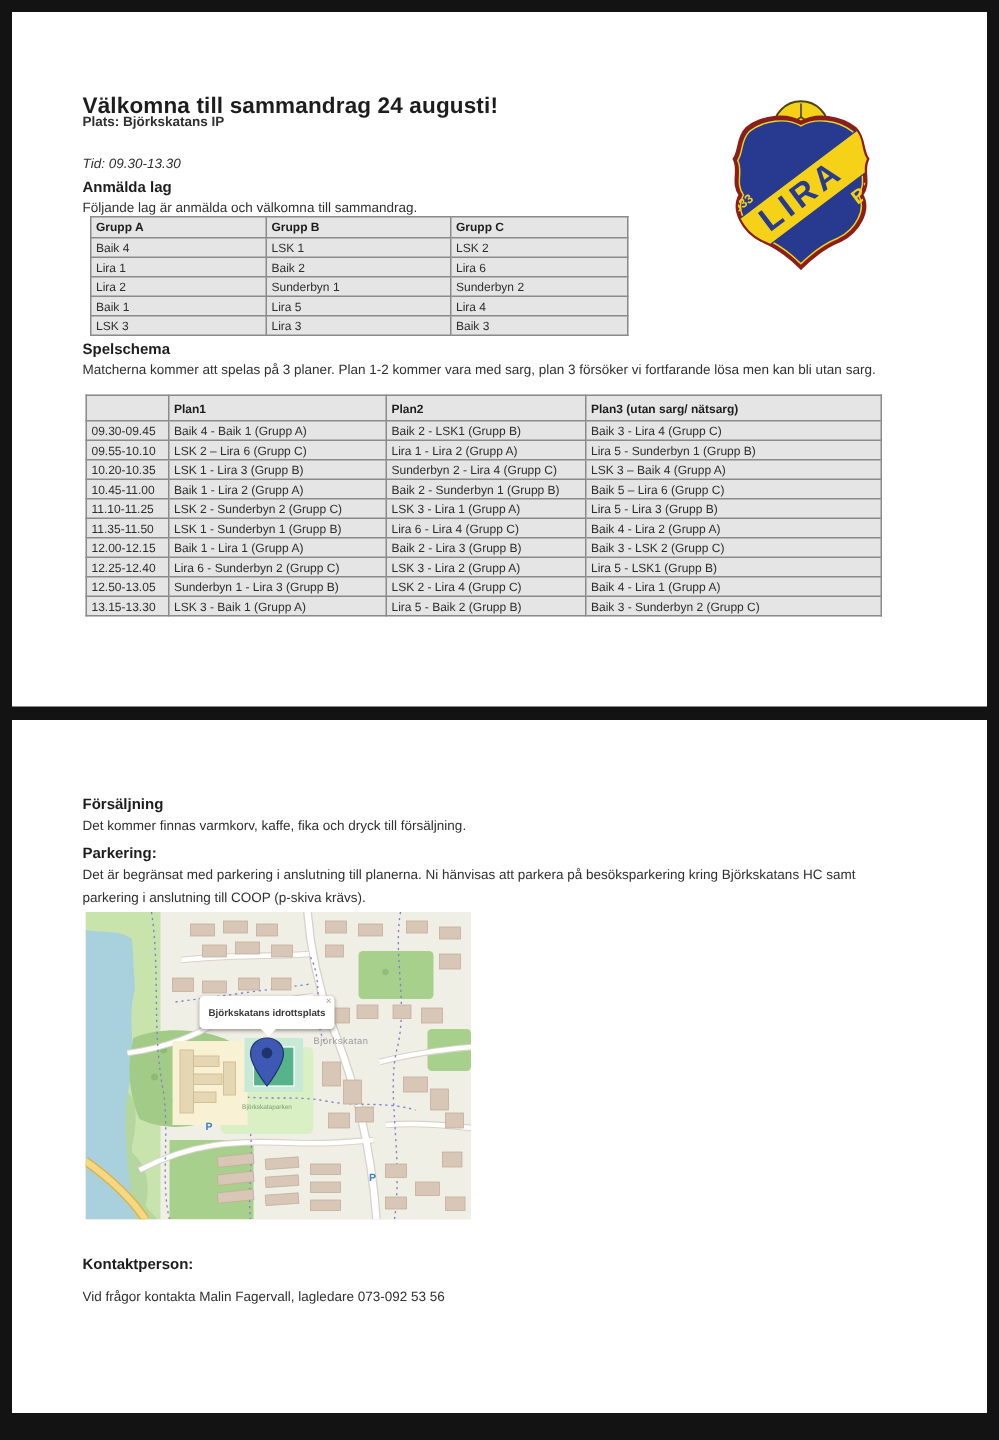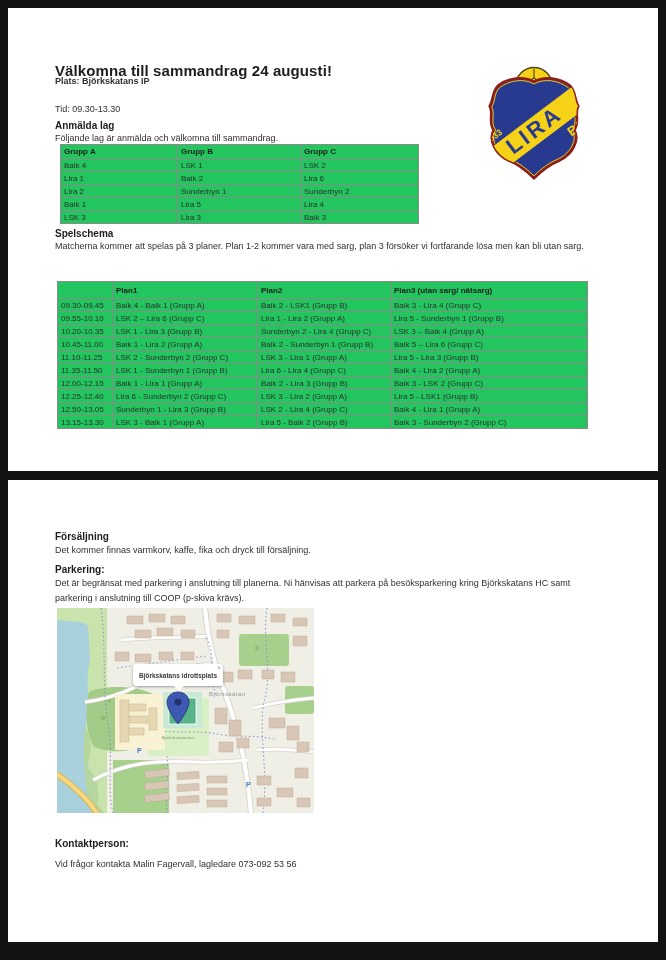--- a/index.html
+++ b/index.html
@@ -10,21 +10,21 @@
     overflow:hidden;
   }
   .page{position:absolute;left:8px;width:650px;background:#ffffff;}
   #page1{top:8px;height:463px;}
   #page2{top:480px;height:462px;}
   .abs{position:absolute;}
   .title{font-size:15px;font-weight:700;color:#1d1d1d;margin:0;letter-spacing:.1px;}
   .body-text{font-size:9px;color:#303030;margin:0;line-height:13px;}
   .bold-head{font-size:10px;font-weight:700;color:#1d1d1d;margin:0;}
   .wrap-text{width:548px;line-height:15px;font-size:9px;color:#303030;margin:0;}
-  table{border-collapse:collapse;table-layout:fixed;background:#22c55e;}
+  table{border-collapse:collapse;table-layout:fixed;background:#e5e5e5;}
   td,th{border:1px solid #8a8a8a;padding:0 2px 0 3px;text-align:left;
         font-size:8px;color:#2e2e2e;white-space:nowrap;overflow:hidden;vertical-align:middle;}
   th{font-weight:700;color:#1d1d1d;}
   .groups-table th{height:13px;}
   .groups-table td{height:12px;margin-top:16px;}
   .schedule-table th{height:16px;}
   .schedule-table td{height:12px;}
   
   .map{width:257px;height:205px;overflow:hidden;background:#f0efe6;}
   .map svg{display:block;}
@@ -42,21 +42,21 @@
   .popup-close{position:absolute;top:0;right:2px;font-size:6.5px;color:#9a9a9a;line-height:7px;cursor:pointer;}
 </style>
 </head>
 <body>
 
 <div class="page" id="page1">
 
   <h1 class="title abs" style="left:47px;top:54px;">Välkomna till sammandrag 24 augusti!</h1>
 
   <p class="body-text abs" style="left:47px;top:67px;font-weight:bold;">Plats: Björkskatans IP</p>
-  <p class="body-text abs" style="left:47px;top:95px;">Tid: 09.30-13.30</p>
+  <p class="body-text abs" style="left:47px;top:95px;font-style:italic;">Tid: 09.30-13.30</p>
 
   <p class="bold-head abs" style="left:47px;top:112px;">Anmälda lag</p>
   <p class="body-text abs" style="left:47px;top:124px;">Följande lag är anmälda och välkomna till sammandrag.</p>
 
   <table class="groups-table abs" style="left:52px;top:136px;width:358px;">
     <colgroup>
         <col style="width:117px">
         <col style="width:123px">
         <col style="width:118px">
       </colgroup>
@@ -92,21 +92,21 @@
         <td>LSK 3</td>
         <td>Lira 3</td>
         <td>Baik 3</td>
       </tr>
     </tbody>
   </table>
 
   <p class="bold-head abs" style="left:47px;top:220px;">Spelschema</p>
   <p class="body-text abs" style="left:47px;top:232px;white-space:nowrap;">Matcherna kommer att spelas på 3 planer. Plan 1-2 kommer vara med sarg, plan 3 försöker vi fortfarande lösa men kan bli utan sarg.</p>
 
-  <table class="schedule-table abs" style="left:49px;top:273px;width:530px;">
+  <table class="schedule-table abs" style="left:49px;top:255px;width:530px;">
     <colgroup>
         <col style="width:55px">
         <col style="width:145px">
         <col style="width:133px">
         <col style="width:197px">
       </colgroup>
     <thead>
       <tr>
         <th></th>
         <th>Plan1</th>

